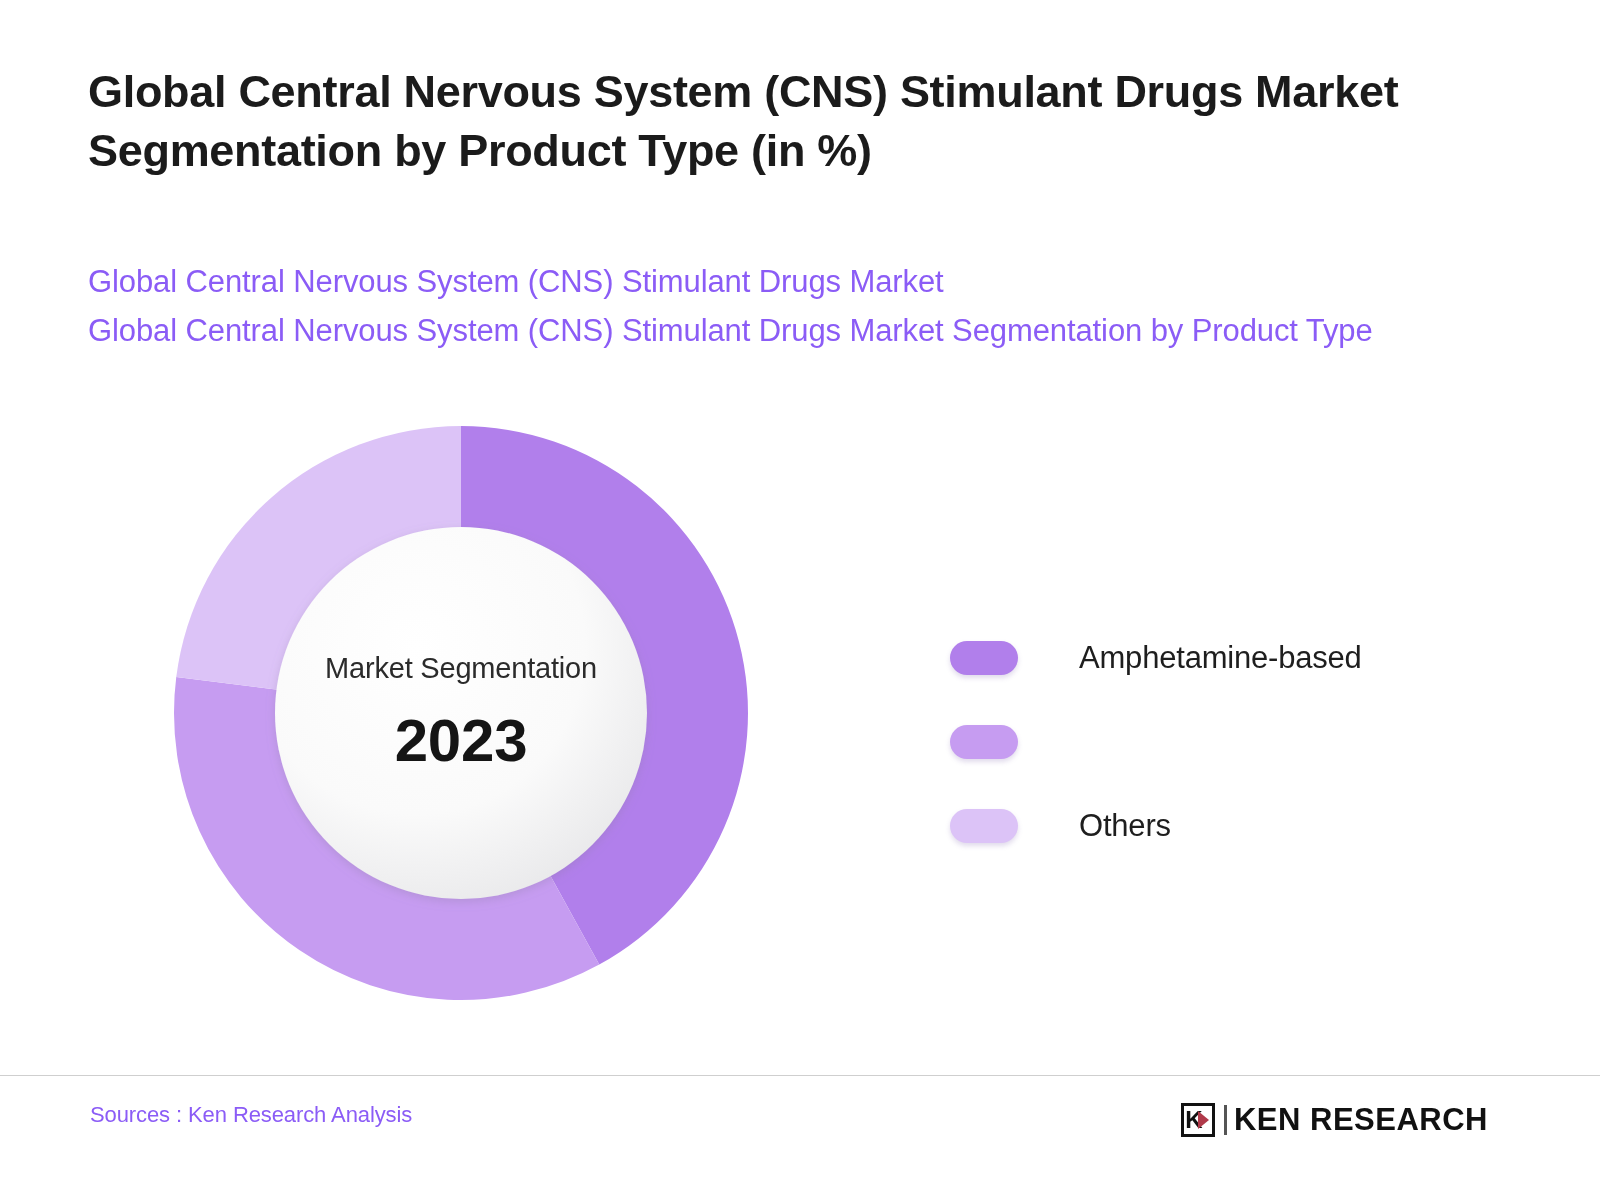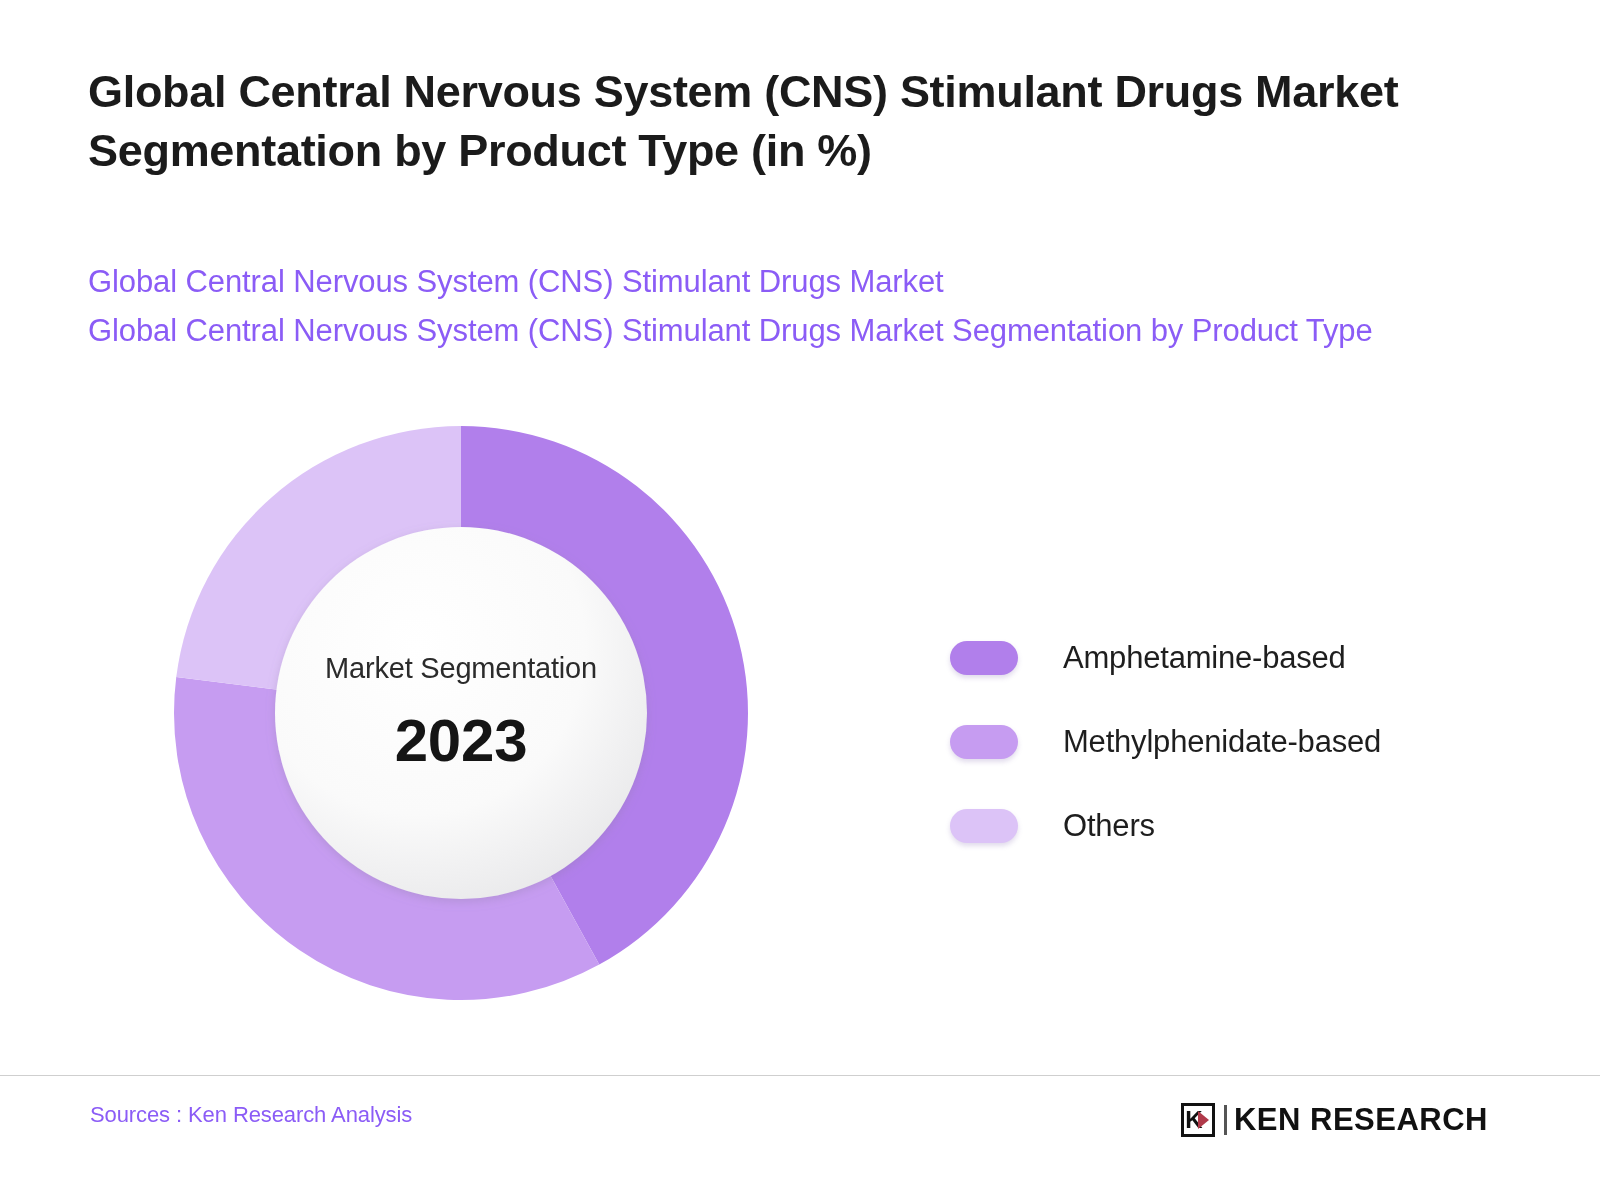--- a/index.html
+++ b/index.html
@@ -114,21 +114,21 @@
     height: 84px;
   }
   .legend-swatch {
     width: 68px;
     height: 34px;
     border-radius: 17px;
     flex: 0 0 auto;
     box-shadow: 0 3px 5px rgba(120, 90, 170, 0.22);
   }
   .legend-label {
-    margin-left: 45px;
+    margin-left: 61px;
     font-size: 31px;
     color: #1e1e1e;
     letter-spacing: -0.2px;
     white-space: nowrap;
   }
 
   
   #footer-rule {
     position: absolute;
     left: 0px;
@@ -254,21 +254,20 @@
       </div>
     </div>
 
     <div id="legend">
         <div class="legend-item">
           <span class="legend-swatch" style="background: rgb(177, 127, 235);"></span>
           <span class="legend-label">Amphetamine-based</span>
         </div>
         <div class="legend-item">
           <span class="legend-swatch" style="background: rgb(198, 156, 241);"></span>
-          <span class="legend-label">Methylphenidate-based</span>
         </div>
         <div class="legend-item">
           <span class="legend-swatch" style="background: rgb(220, 195, 247);"></span>
           <span class="legend-label">Others</span>
         </div>
       </div>
   </div>
 
   <div id="footer-rule"></div>
   <div id="footer">

